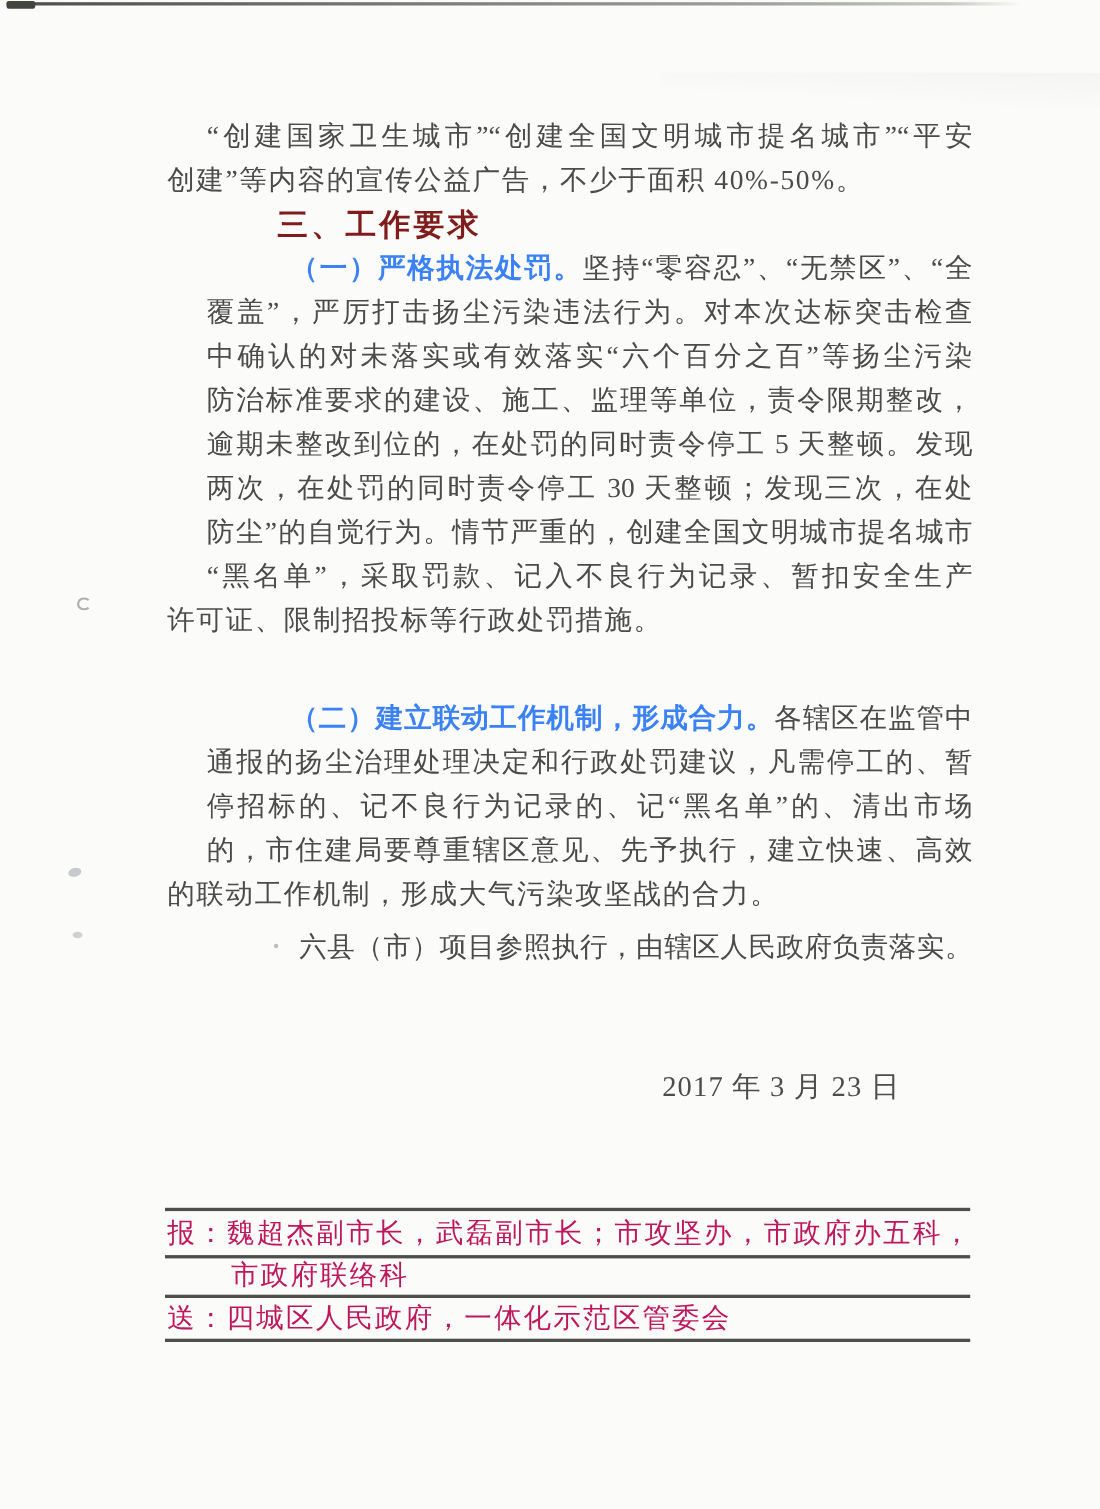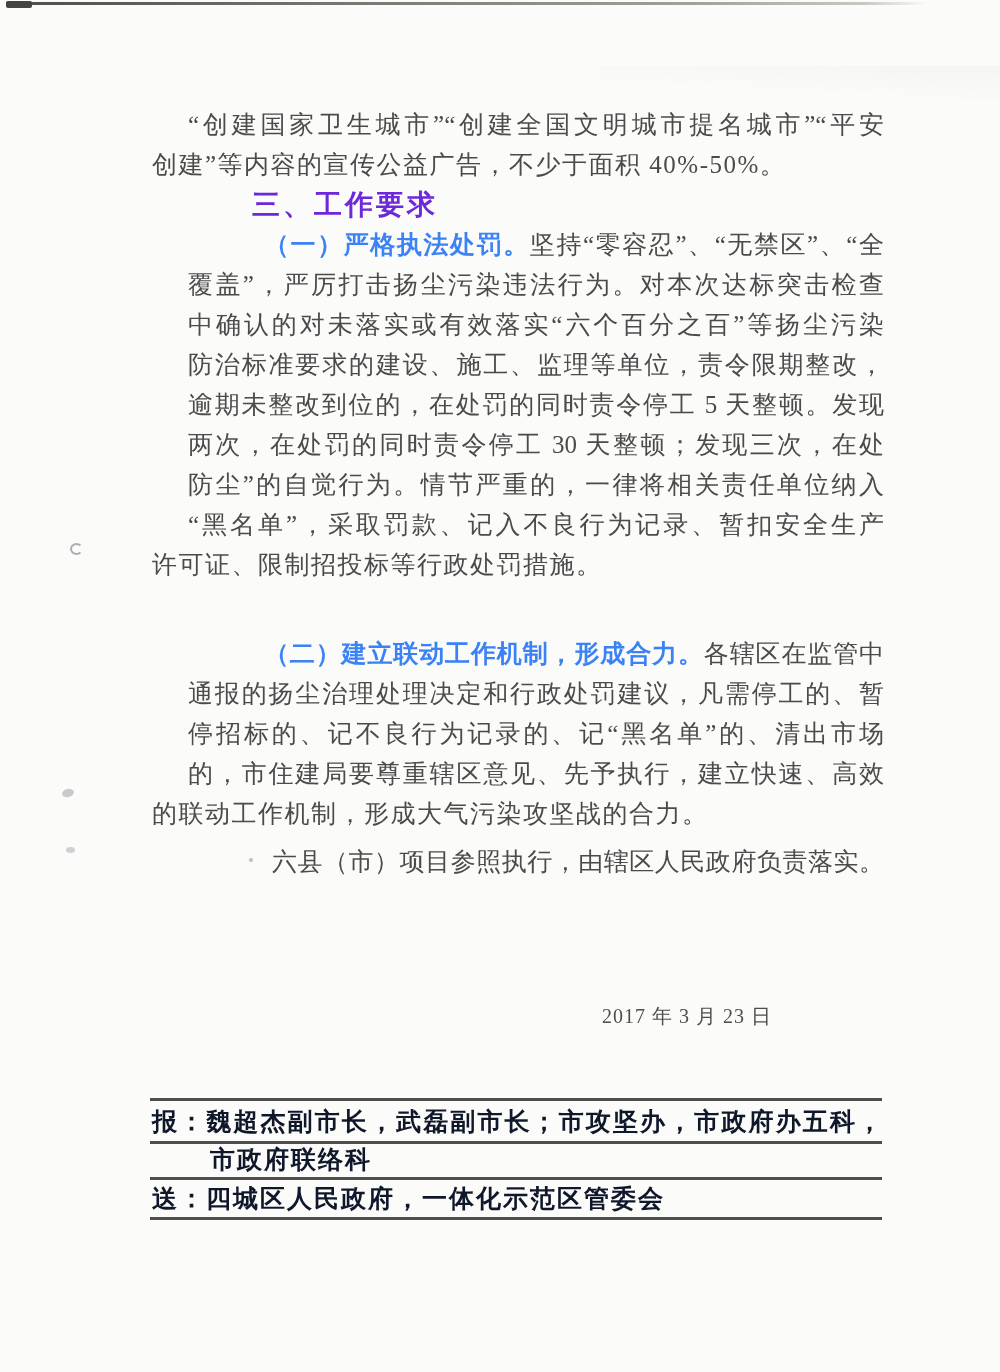--- a/index.html
+++ b/index.html
@@ -51,39 +51,39 @@
   .pos-intro{top:105px;}
   .pos-heading{top:185px;}
   .pos-sec1{top:225px;}
   .pos-sec2{top:634px;}
   .pos-closing{top:842px;}
 
   .heading{
     height:40px;line-height:40px;
     padding-left:100px;
     font-family:"Liberation Sans","DejaVu Sans",sans-serif;
-    font-weight:700;font-size:28px;color:#6d28d9;
+    font-weight:700;font-size:28px;color:#7f1d1d;
     letter-spacing:3px;
   }
 
   .date-line{
     position:absolute;top:966px;left:602px;
     height:44px;line-height:44px;
-    font-size:20px;color:#4d4d4d;letter-spacing:1px;margin-top:28px;
+    font-size:26px;color:#4d4d4d;letter-spacing:1px;
   }
 
   
   .rule{position:absolute;left:150px;width:732px;height:3px;background:#4e4e4e;}
   .rule.r1{top:1098px;}
   .rule.r2{top:1141px;}
   .rule.r3{top:1177px;}
   .rule.r4{top:1217px;}
   .footer-row{
     position:absolute;left:152px;width:730px;
-    font-size:25px;font-weight:700;color:#0f172a;
+    font-size:25px;font-weight:400;color:#be185d;
   }
   .footer-row.f1{top:1104px;height:36px;line-height:36px;text-align:justify;text-align-last:justify;}
   .footer-row.f2{top:1143px;height:33px;line-height:33px;padding-left:58px;letter-spacing:2px;}
   .footer-row.f3{top:1182px;height:34px;line-height:34px;letter-spacing:2px;}
 </style>
 </head>
 <body>
 
 <div class="page">
 
@@ -104,21 +104,21 @@
     <div class="heading">三、工作要求</div>
   </div>
 
   <div class="textblock pos-sec1">
     <div class="line j ind"><span class="lead">（一）严格执法处罚。</span><span>坚持“零容忍”、“无禁区”、“全</span></div>
     <div class="line j">覆盖”，严厉打击扬尘污染违法行为。对本次达标突击检查</div>
     <div class="line j">中确认的对未落实或有效落实“六个百分之百”等扬尘污染</div>
     <div class="line j">防治标准要求的建设、施工、监理等单位，责令限期整改，</div>
     <div class="line j">逾期未整改到位的，在处罚的同时责令停工 5 天整顿。发现</div>
     <div class="line j">两次，在处罚的同时责令停工 30 天整顿；发现三次，在处</div>
-    <div class="line j">防尘”的自觉行为。情节严重的，一律将相关责任单位纳入</div>
+    <div class="line j">防尘”的自觉行为。情节严重的，创建全国文明城市提名城市</div>
     <div class="line j">“黑名单”，采取罚款、记入不良行为记录、暂扣安全生产</div>
     <div class="line ragged">许可证、限制招投标等行政处罚措施。</div>
   </div>
 
   <div class="textblock pos-sec2">
     <div class="line j ind"><span class="lead">（二）建立联动工作机制，形成合力。</span><span>各辖区在监管中</span></div>
     <div class="line j">通报的扬尘治理处理决定和行政处罚建议，凡需停工的、暂</div>
     <div class="line j">停招标的、记不良行为记录的、记“黑名单”的、清出市场</div>
     <div class="line j">的，市住建局要尊重辖区意见、先予执行，建立快速、高效</div>
     <div class="line ragged">的联动工作机制，形成大气污染攻坚战的合力。</div>

